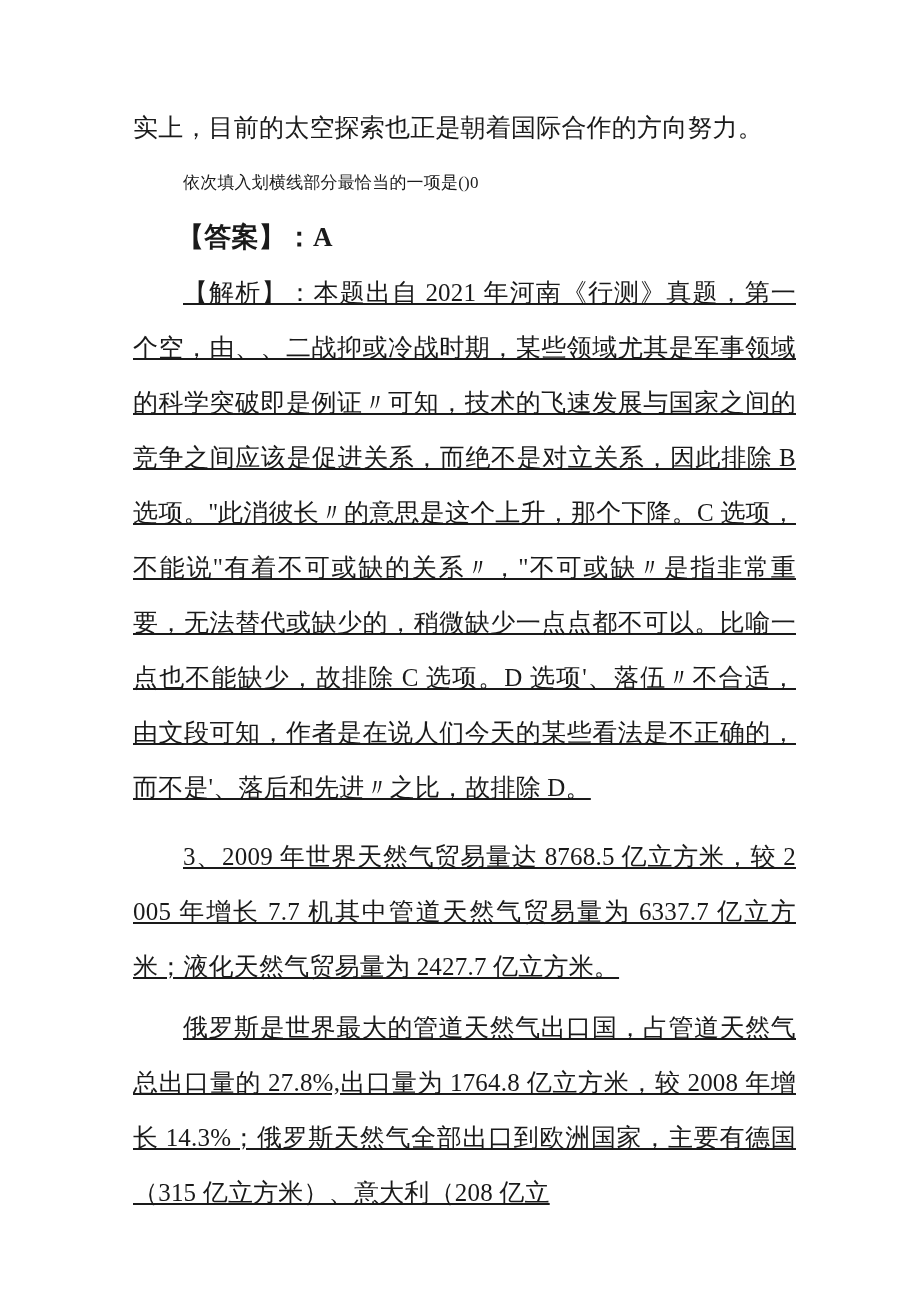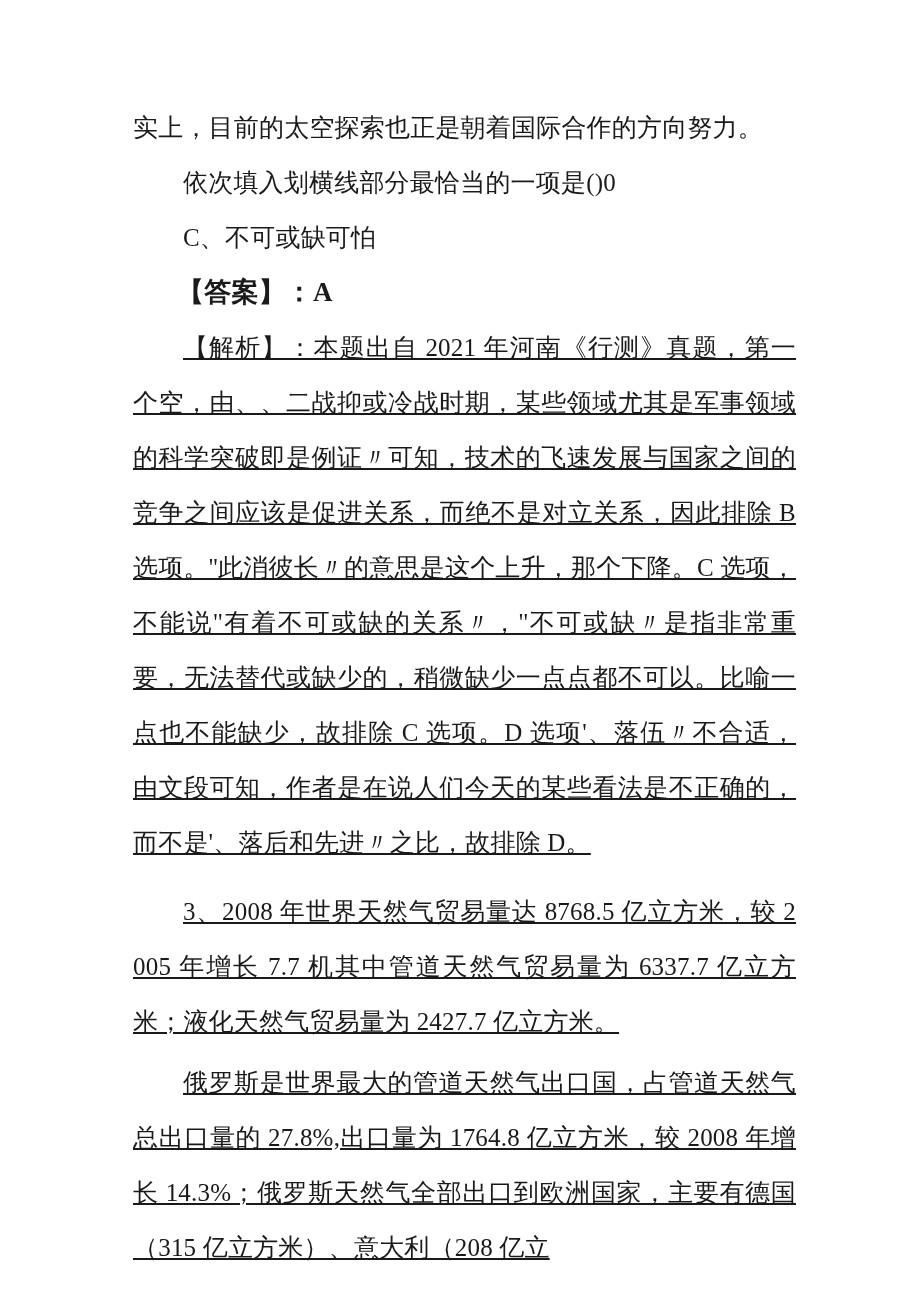--- a/index.html
+++ b/index.html
@@ -45,21 +45,21 @@
     word-break: break-all;
   }
 
   .para.indent {
     text-indent: 50px;
     text-decoration: underline;
   }
 
   
   .line {
-    font-size: 25px;
+    font-size: 17px;
     line-height: 55px;
     margin: 0;
     white-space: nowrap;
     letter-spacing: 0.2px;
   }
 
   .line.ind1 { padding-left: 50px; }
   .line.ind-ans { padding-left: 44px; }
 
   .answer {
@@ -75,30 +75,29 @@
 
 <div class="page">
   <div class="content">
 
     <p class="para">实上，目前的太空探索也正是朝着国际合作的方向努力。</p>
 
     <p class="line ind1">依次填入划横线部分最恰当的一项是()0</p>
 
 
 
-    <p class="line ind1">C、不可或缺可怕</p>
 
 
     <p class="line ind-ans answer">【答案】：A</p>
 
     <p class="para indent">【解析】：本题出自 2021 年河南《行测》真题，第一个空，由、、二战抑或冷战时期，某些领域尤其是军事领域的科学突破即是例证〃可知，技术的飞速发展与国家之间的竞争之间应该是促进关系，而绝不是对立关系，因此排除 B 选项。''此消彼长〃的意思是这个上升，那个下降。C 选项，不能说''有着不可或缺的关系〃，''不可或缺〃是指非常重要，无法替代或缺少的，稍微缺少一点点都不可以。比喻一点也不能缺少，故排除 C 选项。D 选项'、落伍〃不合适，由文段可知，作者是在说人们今天的某些看法是不正确的，而不是'、落后和先进〃之比，故排除 D。</p>
 
 
     <div class="gap-md"></div>
 
-    <p class="para indent">3、2008 年世界天然气贸易量达 8768.5 亿立方米，较 2005 年增长 7.7 机其中管道天然气贸易量为 6337.7 亿立方米；液化天然气贸易量为 2427.7 亿立方米。</p>
+    <p class="para indent">3、2009 年世界天然气贸易量达 8768.5 亿立方米，较 2005 年增长 7.7 机其中管道天然气贸易量为 6337.7 亿立方米；液化天然气贸易量为 2427.7 亿立方米。</p>
 
     <div class="gap-sm"></div>
 
     <p class="para indent">俄罗斯是世界最大的管道天然气出口国，占管道天然气总出口量的 27.8%,出口量为 1764.8 亿立方米，较 2008 年增长 14.3%；俄罗斯天然气全部出口到欧洲国家，主要有德国（315 亿立方米）、意大利（208 亿立</p>
 
   </div>
 </div>
 
 </body></html>

